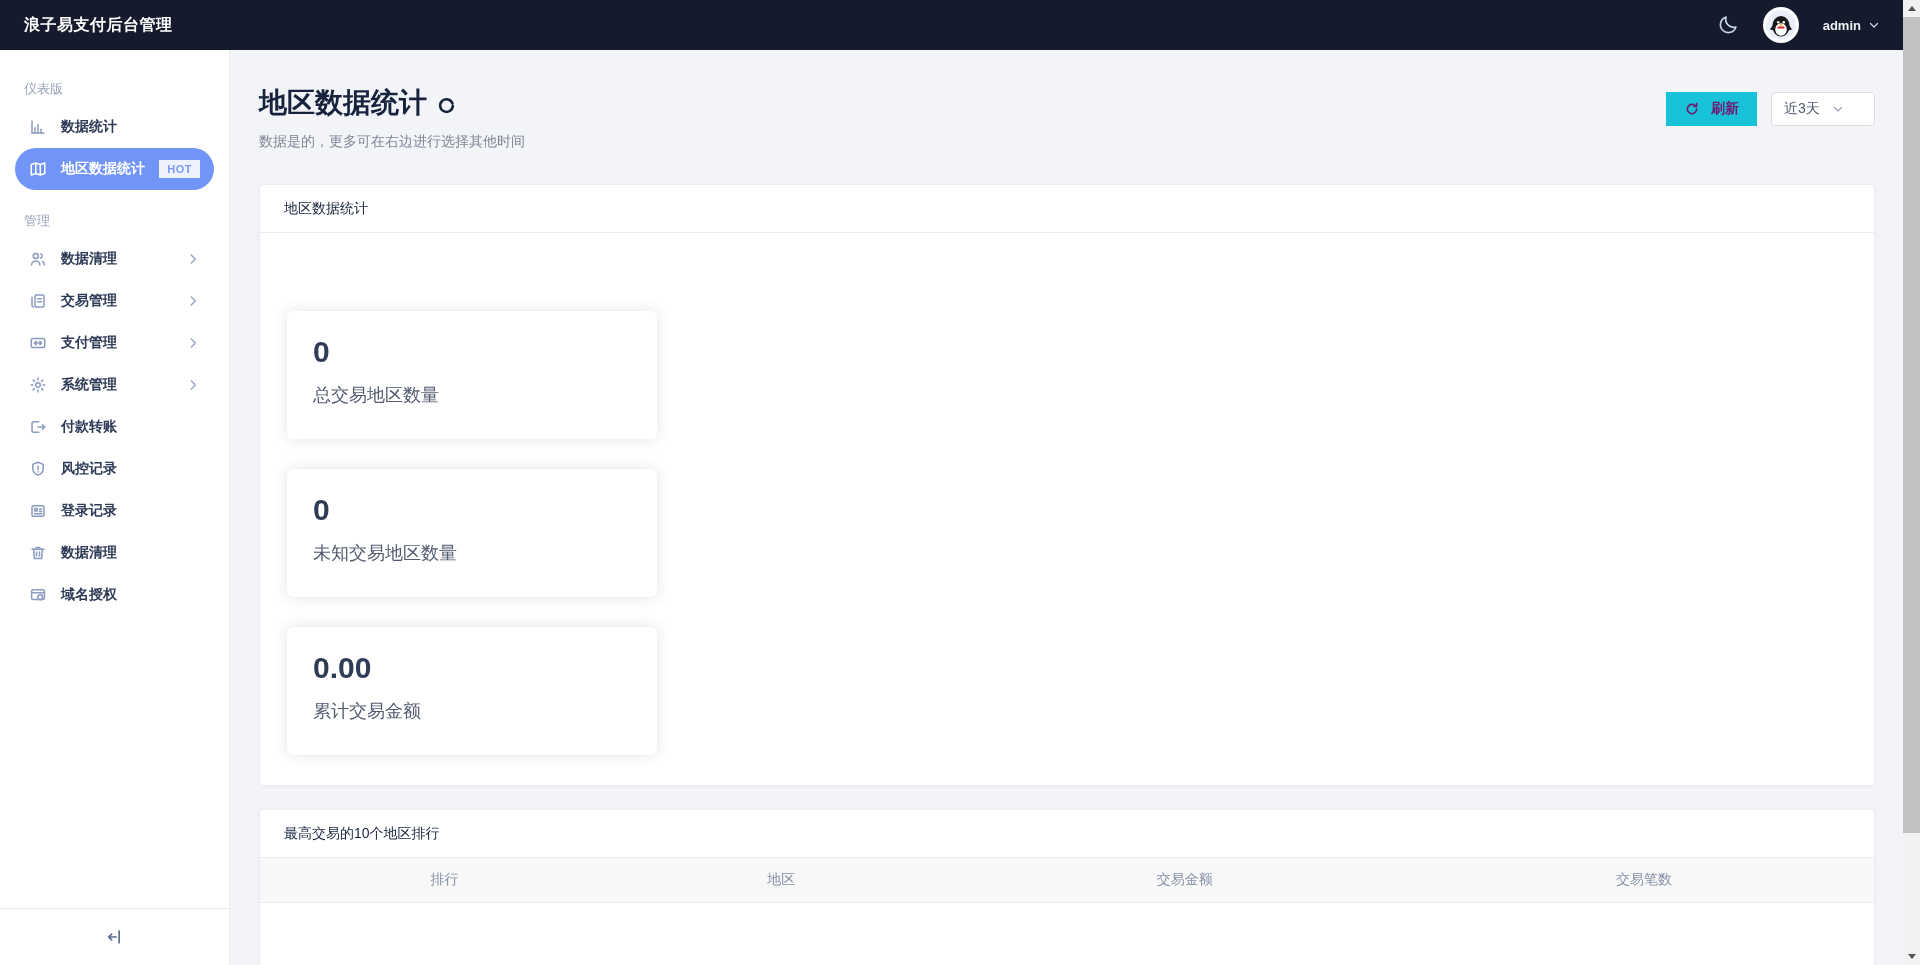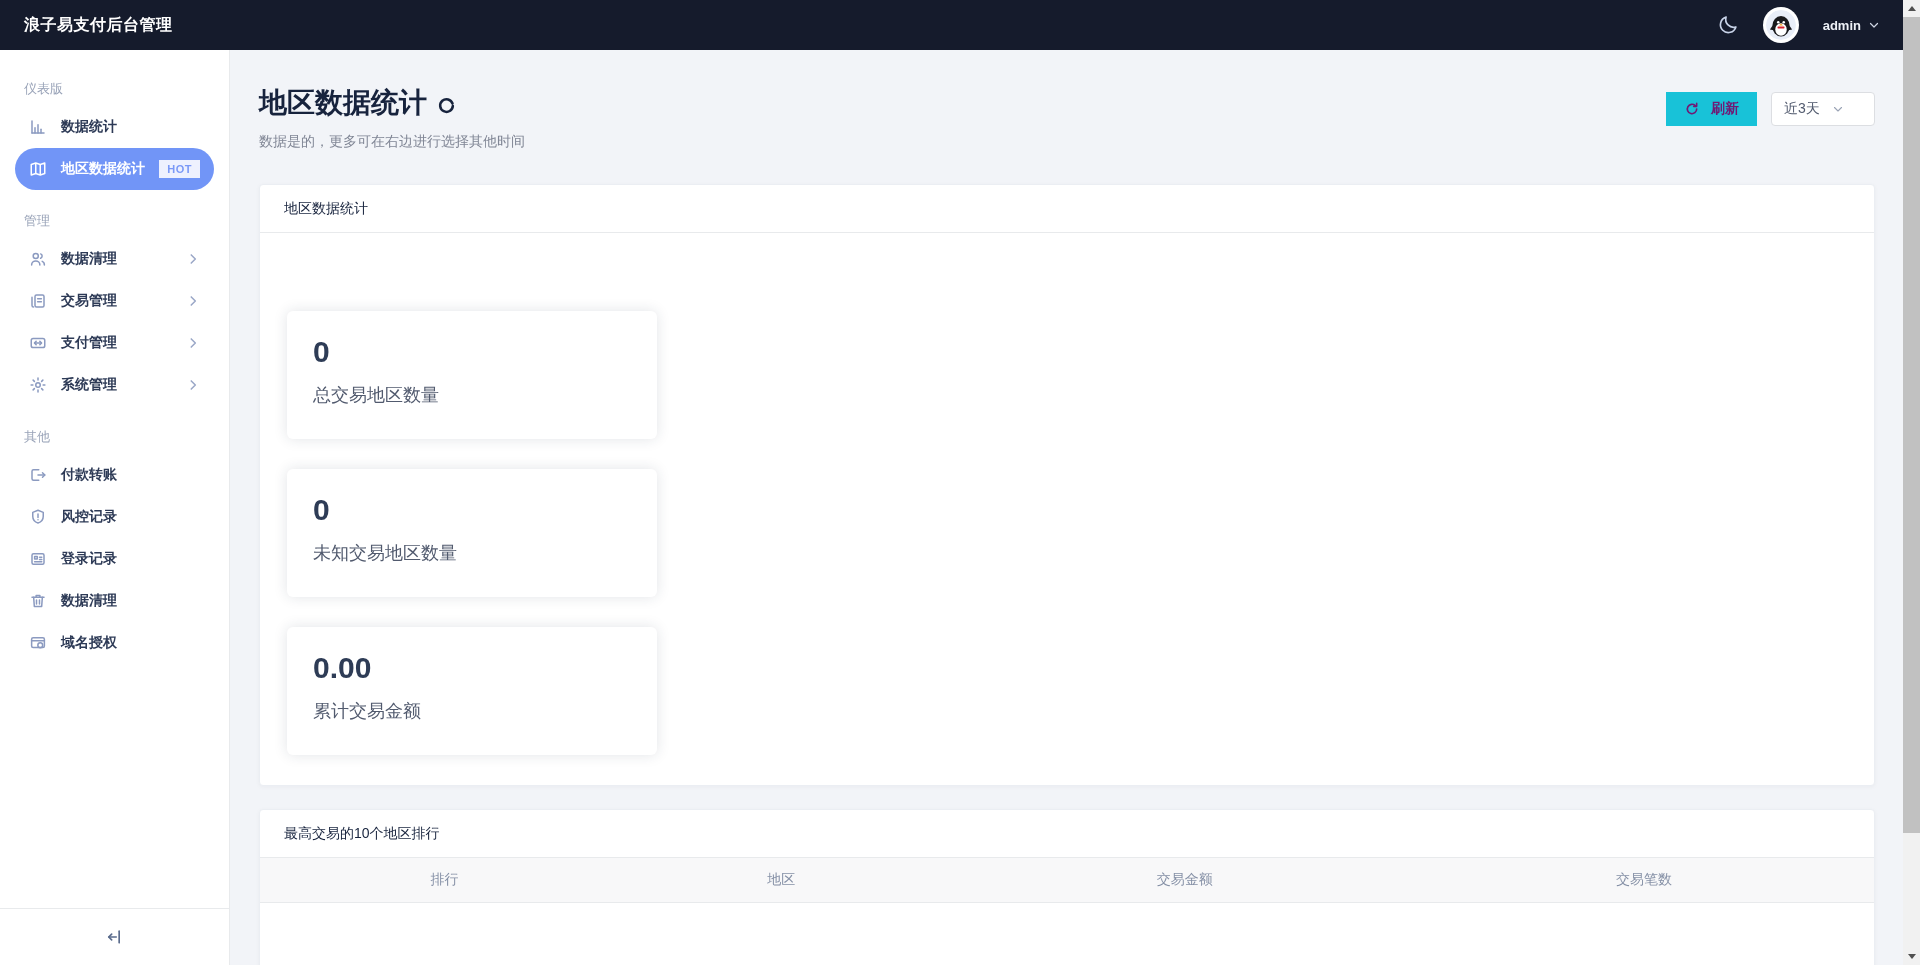--- a/index.html
+++ b/index.html
@@ -212,21 +212,20 @@
       </span>
       <span>系统管理</span>
       <span class="mi-chevron">
         <svg viewBox="0 0 24 24" fill="none" stroke="currentColor" stroke-width="2.6" stroke-linecap="round" stroke-linejoin="round">
             <polyline points="9 5 16 12 9 19"></polyline>
           </svg>
       </span>
     </div>
 
 
-    <div class="section-label later">其他</div>
 
     <div class="menu-item">
       <span class="mi-icon">
         <svg viewBox="0 0 24 24" fill="none" stroke="currentColor" stroke-width="2" stroke-linecap="round" stroke-linejoin="round">
           <path d="M13 5H6a2 2 0 0 0-2 2v10a2 2 0 0 0 2 2h7"></path>
             <path d="M12 12h9"></path>
             <path d="M18 9l3 3-3 3"></path>
         </svg>
       </span>
       <span>付款转账</span>

